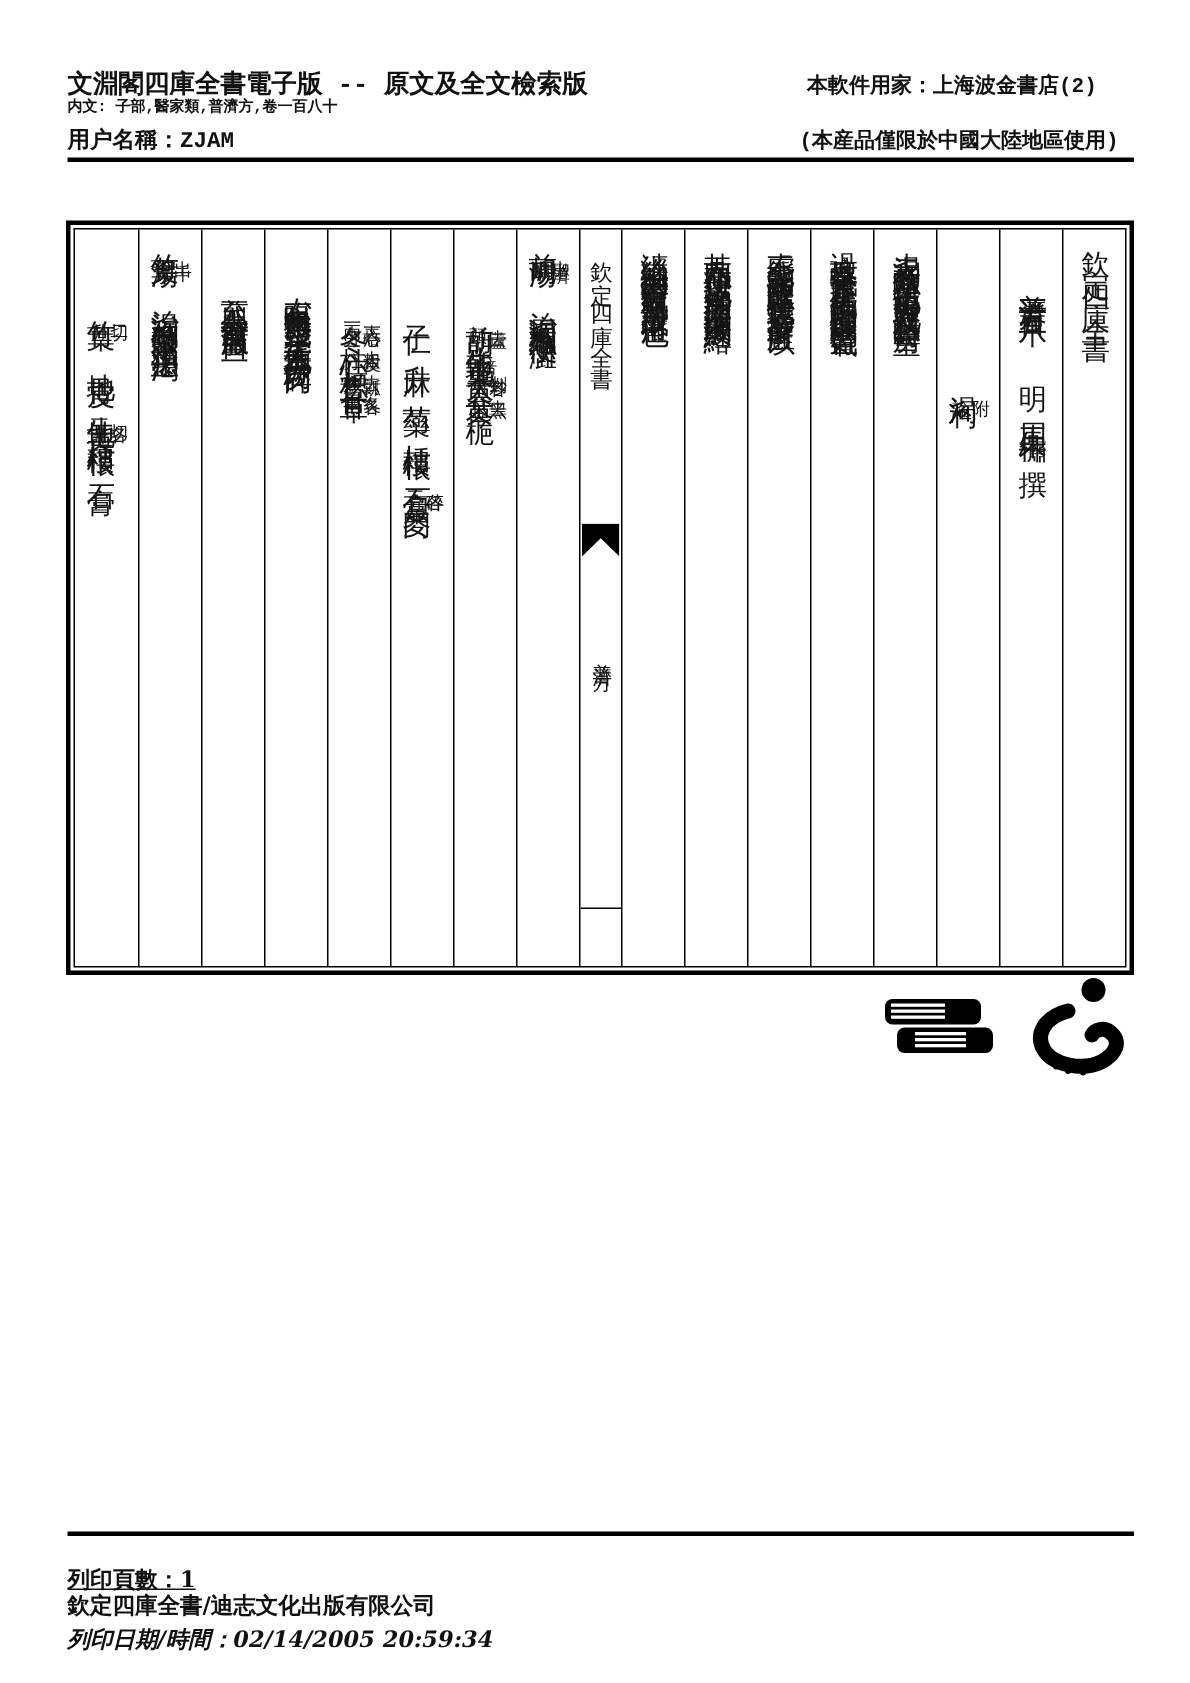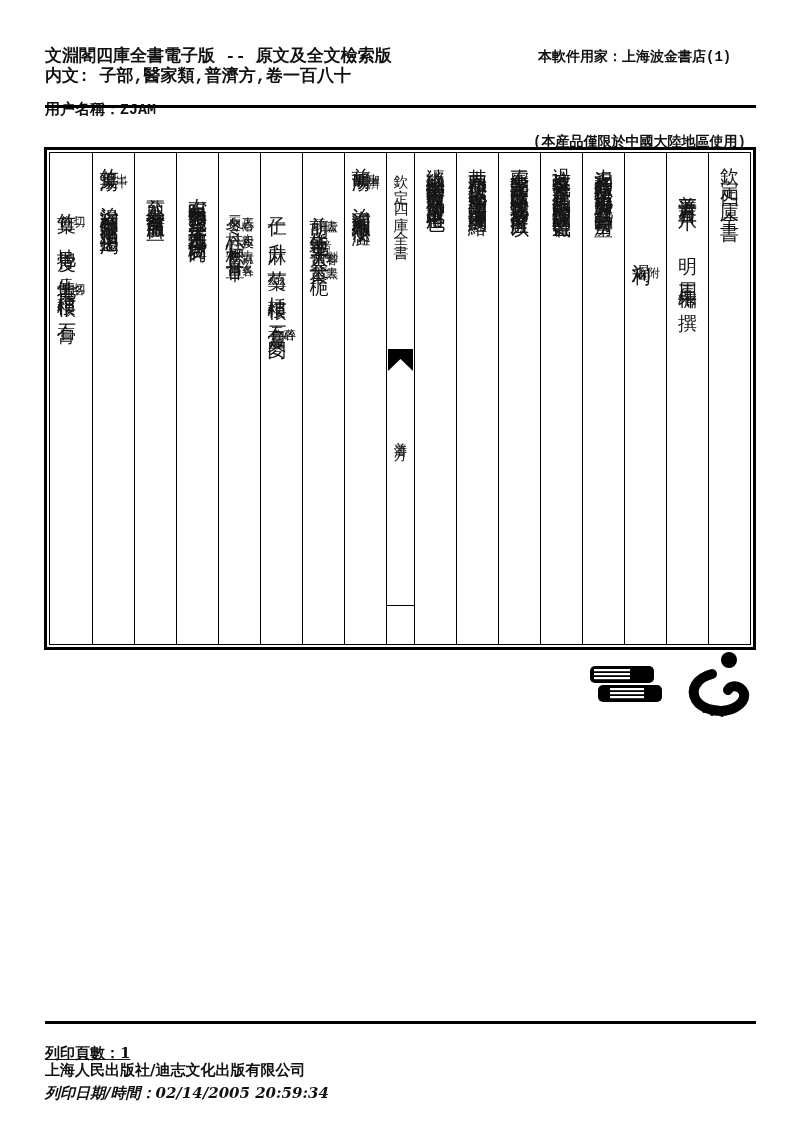--- a/index.html
+++ b/index.html
@@ -2,23 +2,23 @@
 <html><head>
 <meta charset="utf-8">
 <style>
   html,body{margin:0;padding:0;background:#fff;}
   body{position:relative;width:793px;height:1122px;font-family:"Liberation Sans",sans-serif;color:#111;overflow:hidden;}
 
   
   .hdr{position:absolute;font-weight:700;font-family:Liberation Mono, monospace;white-space:nowrap;}
   .hdr-l1{left:45px;top:44px;font-size:17px;}
   .hdr-r1{left:538px;top:48px;font-size:14px;}
-  .hdr-l2{left:45px;top:64px;font-size:17px;}
-  .hdr-l3{left:45px;top:84px;font-size:15px;margin-top:16px;}
-  .hdr-r3{left:533px;top:85px;font-size:14px;margin-top:48px;}
+  .hdr-l2{left:45px;top:64px;font-size:10px;}
+  .hdr-l3{left:45px;top:84px;font-size:15px;}
+  .hdr-r3{left:533px;top:85px;font-size:14px;}
   .rule{position:absolute;left:45px;width:711px;height:3px;background:#000;}
   .rule-top{top:105px;}
   .rule-bottom{top:1021px;}
 
   
   .book-frame{position:absolute;left:44px;top:147px;width:712px;height:503px;border:3px solid #000;box-sizing:border-box;background:#fff;}
   .book-inner{position:absolute;inset:2px;border:1px solid #000;}
   .cols{display:flex;flex-direction:row-reverse;height:100%;}
   .col{flex:0 0 42px;box-sizing:border-box;border-left:1px solid #000;display:flex;justify-content:center;overflow:hidden;}
   .cols > :last-child{border-left:none;}
@@ -43,21 +43,21 @@
   
   .ftr{position:absolute;left:45px;font-weight:700;font-family:"DejaVu Serif",serif;font-size:15px;white-space:nowrap;}
   .ftr-1{top:1084px;font-style:italic;}
   .ftr-2{top:1044px;text-decoration:underline;}
   .ftr-3{top:1061px;}
 </style>
 </head>
 <body>
 
 <div class="hdr hdr-l1">文淵閣四庫全書電子版 -- 原文及全文檢索版</div>
-<div class="hdr hdr-r1">本軟件用家：上海波金書店(1)</div>
+<div class="hdr hdr-r1">本軟件用家：上海波金書店(2)</div>
 <div class="hdr hdr-l2">内文: 子部,醫家類,普濟方,卷一百八十</div>
 <div class="hdr hdr-l3">用户名稱：ZJAM</div>
 <div class="hdr hdr-r3">(本産品僅限於中國大陸地區使用)</div>
 <div class="rule rule-top"></div>
 
 <div class="book-frame">
   <div class="book-inner">
     <div class="cols">
         <div class="col banner">
           <span class="vtext"><span>欽定四庫全書</span></span>
@@ -141,13 +141,13 @@
   </svg>
 </span>
 
 <div class="rule rule-bottom"></div>
 <div class="ftr ftr-1">
   <span>列印日期/時間：</span><span>02/14/2005 20:59:34</span>
 </div>
 <div class="ftr ftr-2">
   <span>列印頁數：</span><span>1</span>
 </div>
-<div class="ftr ftr-3">上海人民出版社/迪志文化出版有限公司</div>
+<div class="ftr ftr-3">欽定四庫全書/迪志文化出版有限公司</div>
 
 </body></html>

